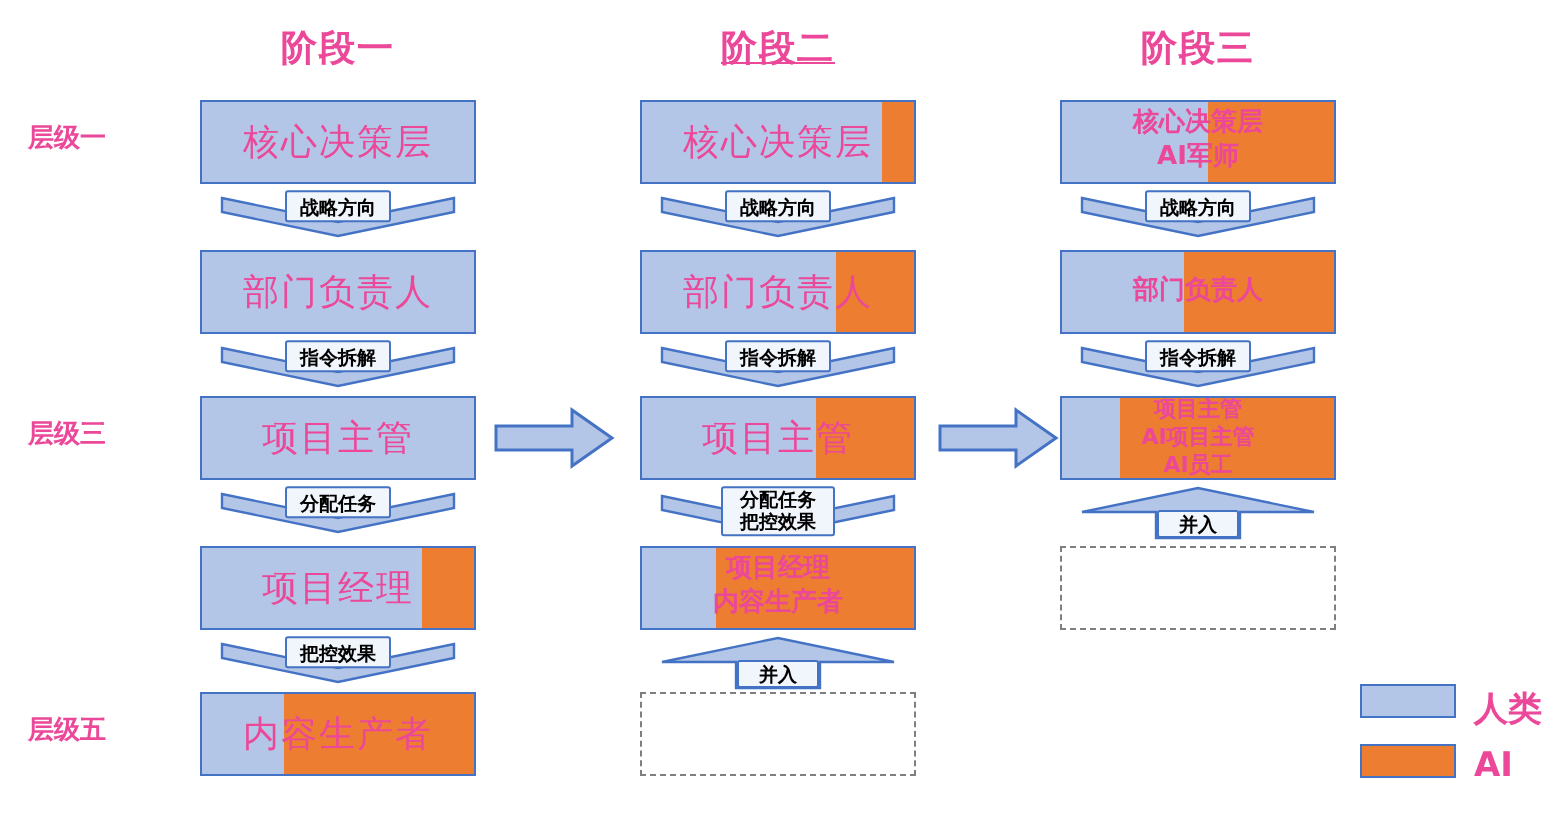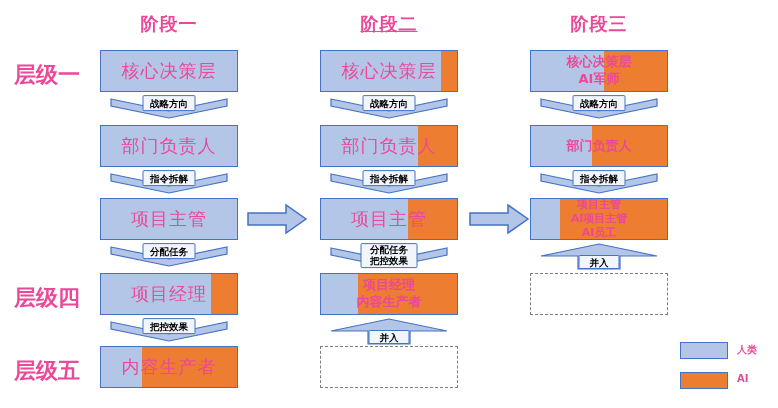--- a/index.html
+++ b/index.html
@@ -2,45 +2,45 @@
 <html><head>
 <meta charset="utf-8">
 <style>
   html,body{margin:0;padding:0;background:#ffffff;}
   #canvas{
     position:relative;width:778px;height:408px;background:#ffffff;overflow:hidden;
     font-family:"DejaVu Sans","Liberation Sans",sans-serif;color:#ec4899;
   }
   .abs{position:absolute;}
   .stage-header{font-size:18px;font-weight:bold;text-align:center;letter-spacing:1px;}
-  .level-label{font-size:22px;font-weight:bold;text-align:left;}
+  .level-label{font-size:13px;font-weight:bold;text-align:left;}
   .org-box{box-sizing:border-box;display:flex;overflow:hidden;}
   .seg{height:100%;}
   .box-label{
     position:absolute;left:0;top:0;right:0;bottom:0;
     display:flex;flex-direction:column;align-items:center;justify-content:center;
     text-align:center;pointer-events:none;
   }
   .lines1{font-size:18px;font-weight:500;letter-spacing:1px;}
   .lines2{font-size:13px;font-weight:bold;line-height:1.3;}
   .lines3{font-size:11px;font-weight:bold;line-height:1.25;}
   .dashed-box{box-sizing:border-box;border:1.3px dashed #7f7f7f;background:transparent;}
-  .legend-label{font-size:10px;font-weight:bold;}
+  .legend-label{font-size:17px;font-weight:bold;}
   svg{display:block;}
   svg text{font-family:"DejaVu Sans","Liberation Sans",sans-serif;}
 </style>
 </head>
 <body>
 
 <div id="canvas">
     <div class="abs stage-header" style="left: 90px; top: 12px; width: 158px;">阶段一</div>
     <div class="abs stage-header" style="left: 310px; top: 12px; width: 158px; text-decoration: underline;">阶段二</div>
     <div class="abs stage-header" style="left: 520px; top: 12px; width: 158px;">阶段三</div>
     <div class="abs level-label" style="left: 14px; top: 60px; width: 76px;">层级一</div>
-    <div class="abs level-label" style="left: 14px; top: 283px; width: 76px;">层级四</div>
+    <div class="abs level-label" style="left: 14px; top: 208px; width: 76px;">层级三</div>
     <div class="abs level-label" style="left: 14px; top: 356px; width: 76px;">层级五</div>
     <div class="abs org-box" style="left: 100px; top: 50px; width: 138px; height: 42px; border: 1.4px solid rgb(68, 114, 196);">
       <div class="seg" style="width: 100%; background: rgb(180, 198, 231);"></div>
       <div class="box-label lines1">
         <span>核心决策层</span>
       </div>
     </div>
     <div class="abs org-box" style="left: 100px; top: 125px; width: 138px; height: 42px; border: 1.4px solid rgb(68, 114, 196);">
       <div class="seg" style="width: 100%; background: rgb(180, 198, 231);"></div>
       <div class="box-label lines1">

